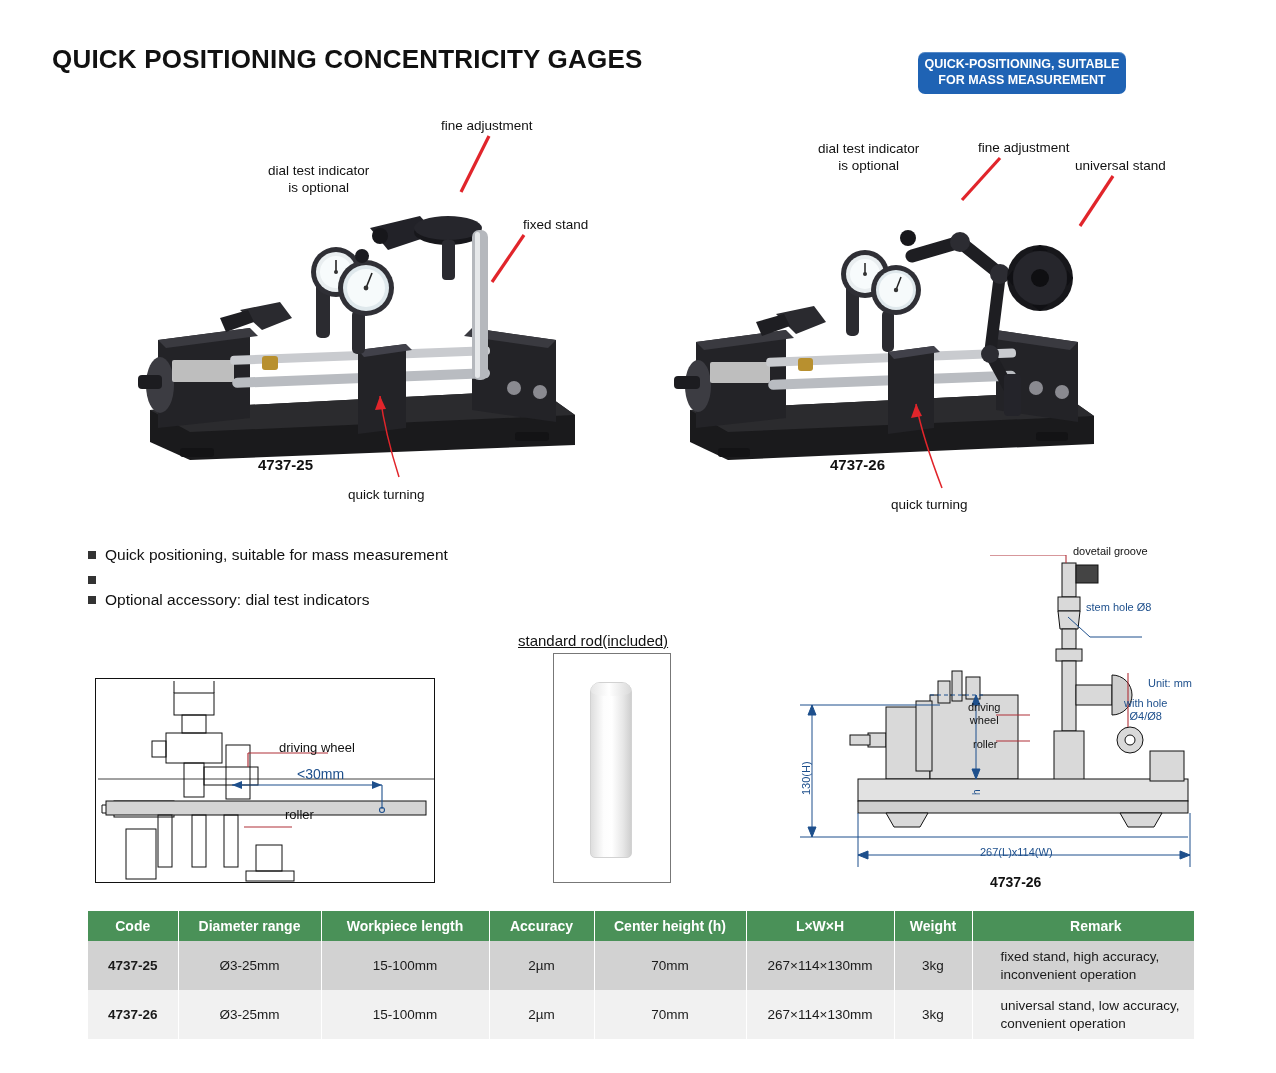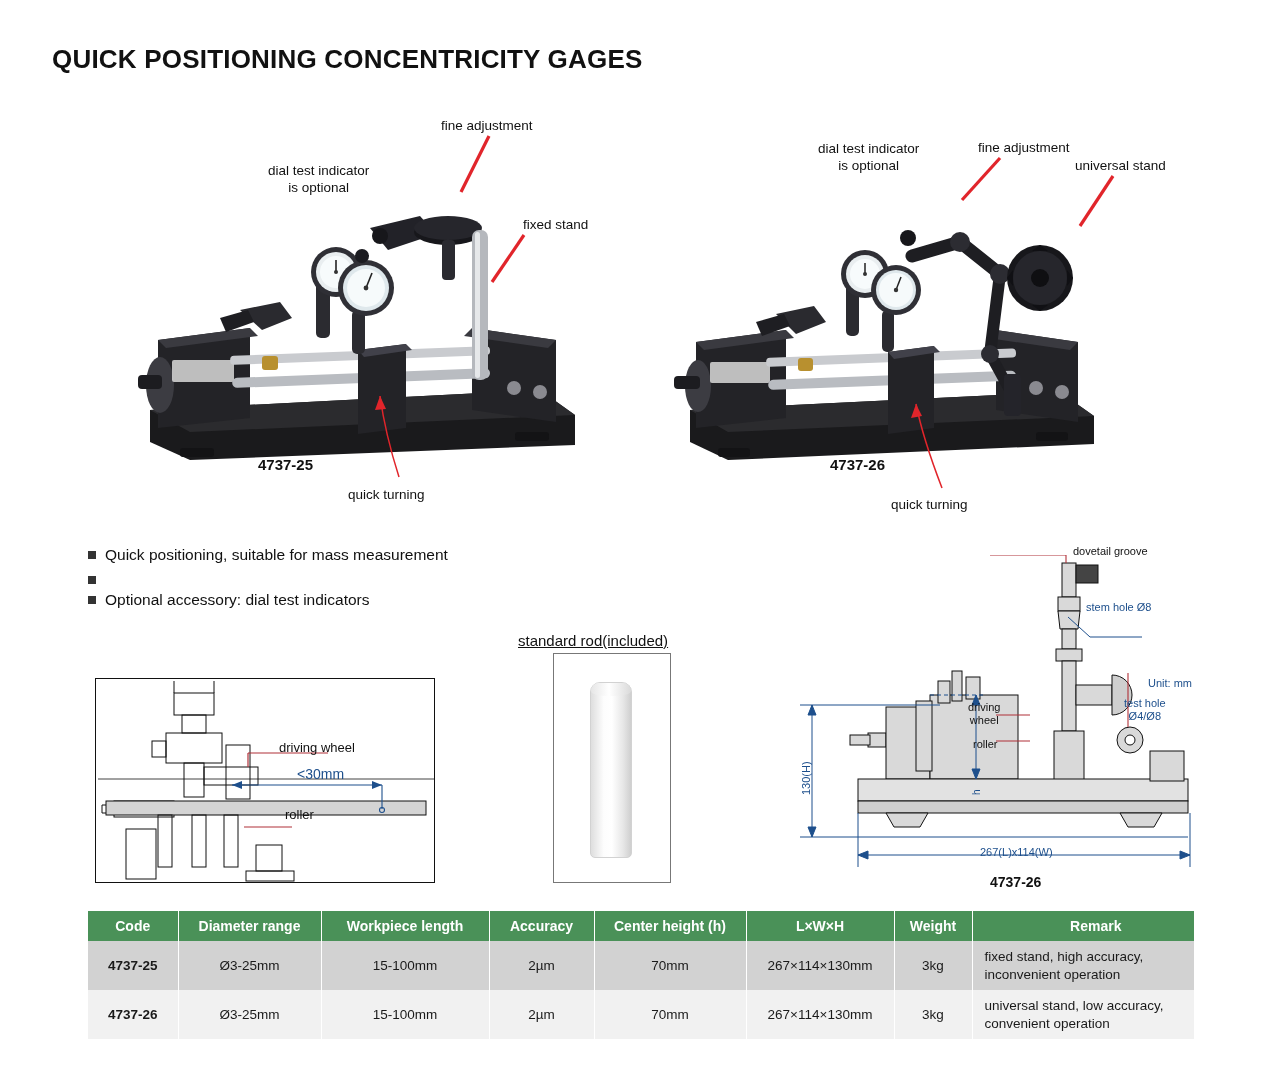--- a/index.html
+++ b/index.html
@@ -114,29 +114,33 @@
   }
   .spec-table th:last-child { border-right: none; padding-left: 29px; }
   .spec-table td {
     padding: 7px 6px; text-align: center; color: #1a1a1a;
     border-right: 1.5px solid #ffffff; vertical-align: middle;
   }
   .spec-table td:last-child { border-right: none; }
   .spec-table tr.row-a td { background: #d2d2d2; }
   .spec-table tr.row-b td { background: #f1f1f1; }
   .spec-table td.code-cell { font-weight: bold; }
-  .spec-table td.remark-cell { text-align: left; padding-left: 12px; line-height: 1.3; }
+  .spec-table td.remark-cell { text-align: left; padding-left: 28px; line-height: 1.3; }
 </style>
 </head>
 <body>
 
 <div class="page">
 
   <div class="page-title">QUICK POSITIONING CONCENTRICITY GAGES</div>
 
+  <div class="badge">
+    <span>QUICK-POSITIONING, SUITABLE</span>
+    <span>FOR MASS MEASUREMENT</span>
+  </div>
 
   <svg class="photo" style="left:120px; top:160px;" width="470" height="320" viewBox="0 0 470 320">
 
     <path d="M30 250 L420 230 L455 255 L455 285 L70 300 L30 282 Z" fill="#1a1a1c"></path>
     <path d="M30 250 L420 230 L455 255 L70 272 Z" fill="#2b2b2e"></path>
     <rect x="60" y="288" width="34" height="9" rx="3" fill="#131315"></rect>
     <rect x="395" y="272" width="34" height="9" rx="3" fill="#131315"></rect>
 
     <path d="M38 180 L130 168 L130 258 L38 268 Z" fill="#232327"></path>
     <path d="M38 180 L130 168 L138 176 L46 188 Z" fill="#3a3a40"></path>
@@ -428,21 +432,21 @@
       <polygon points="400,300 390,296 390,304" fill="#1d4f8c"></polygon>
       <line x1="68" y1="258" x2="68" y2="312"></line>
       <line x1="400" y1="258" x2="400" y2="312"></line>
     </g>
   </svg>
 
   <div class="tech-label" style="left:1073px; top:545px;">dovetail groove</div>
   <div class="tech-label blue" style="left:1086px; top:601px;">stem hole Ø8</div>
   <div class="tech-label blue" style="left:1148px; top:677px;">Unit: mm</div>
   <div class="tech-label blue" style="left:1124px; top:697px; text-align:center;">
-    <div>test hole</div>
+    <div>with hole</div>
     <div>Ø4/Ø8</div>
   </div>
   <div class="tech-label" style="left:968px; top:701px; text-align:center;">
     <div>driving</div>
     <div>wheel</div>
   </div>
   <div class="tech-label" style="left:973px; top:738px;">roller</div>
   <div class="vert-dim" style="left:800px; top:795px;">130(H)</div>
   <div class="vert-dim" style="left:971px; top:795px; font-size:10px;">h</div>
   <div class="tech-label blue" style="left:980px; top:846px;">267(L)x114(W)</div>

